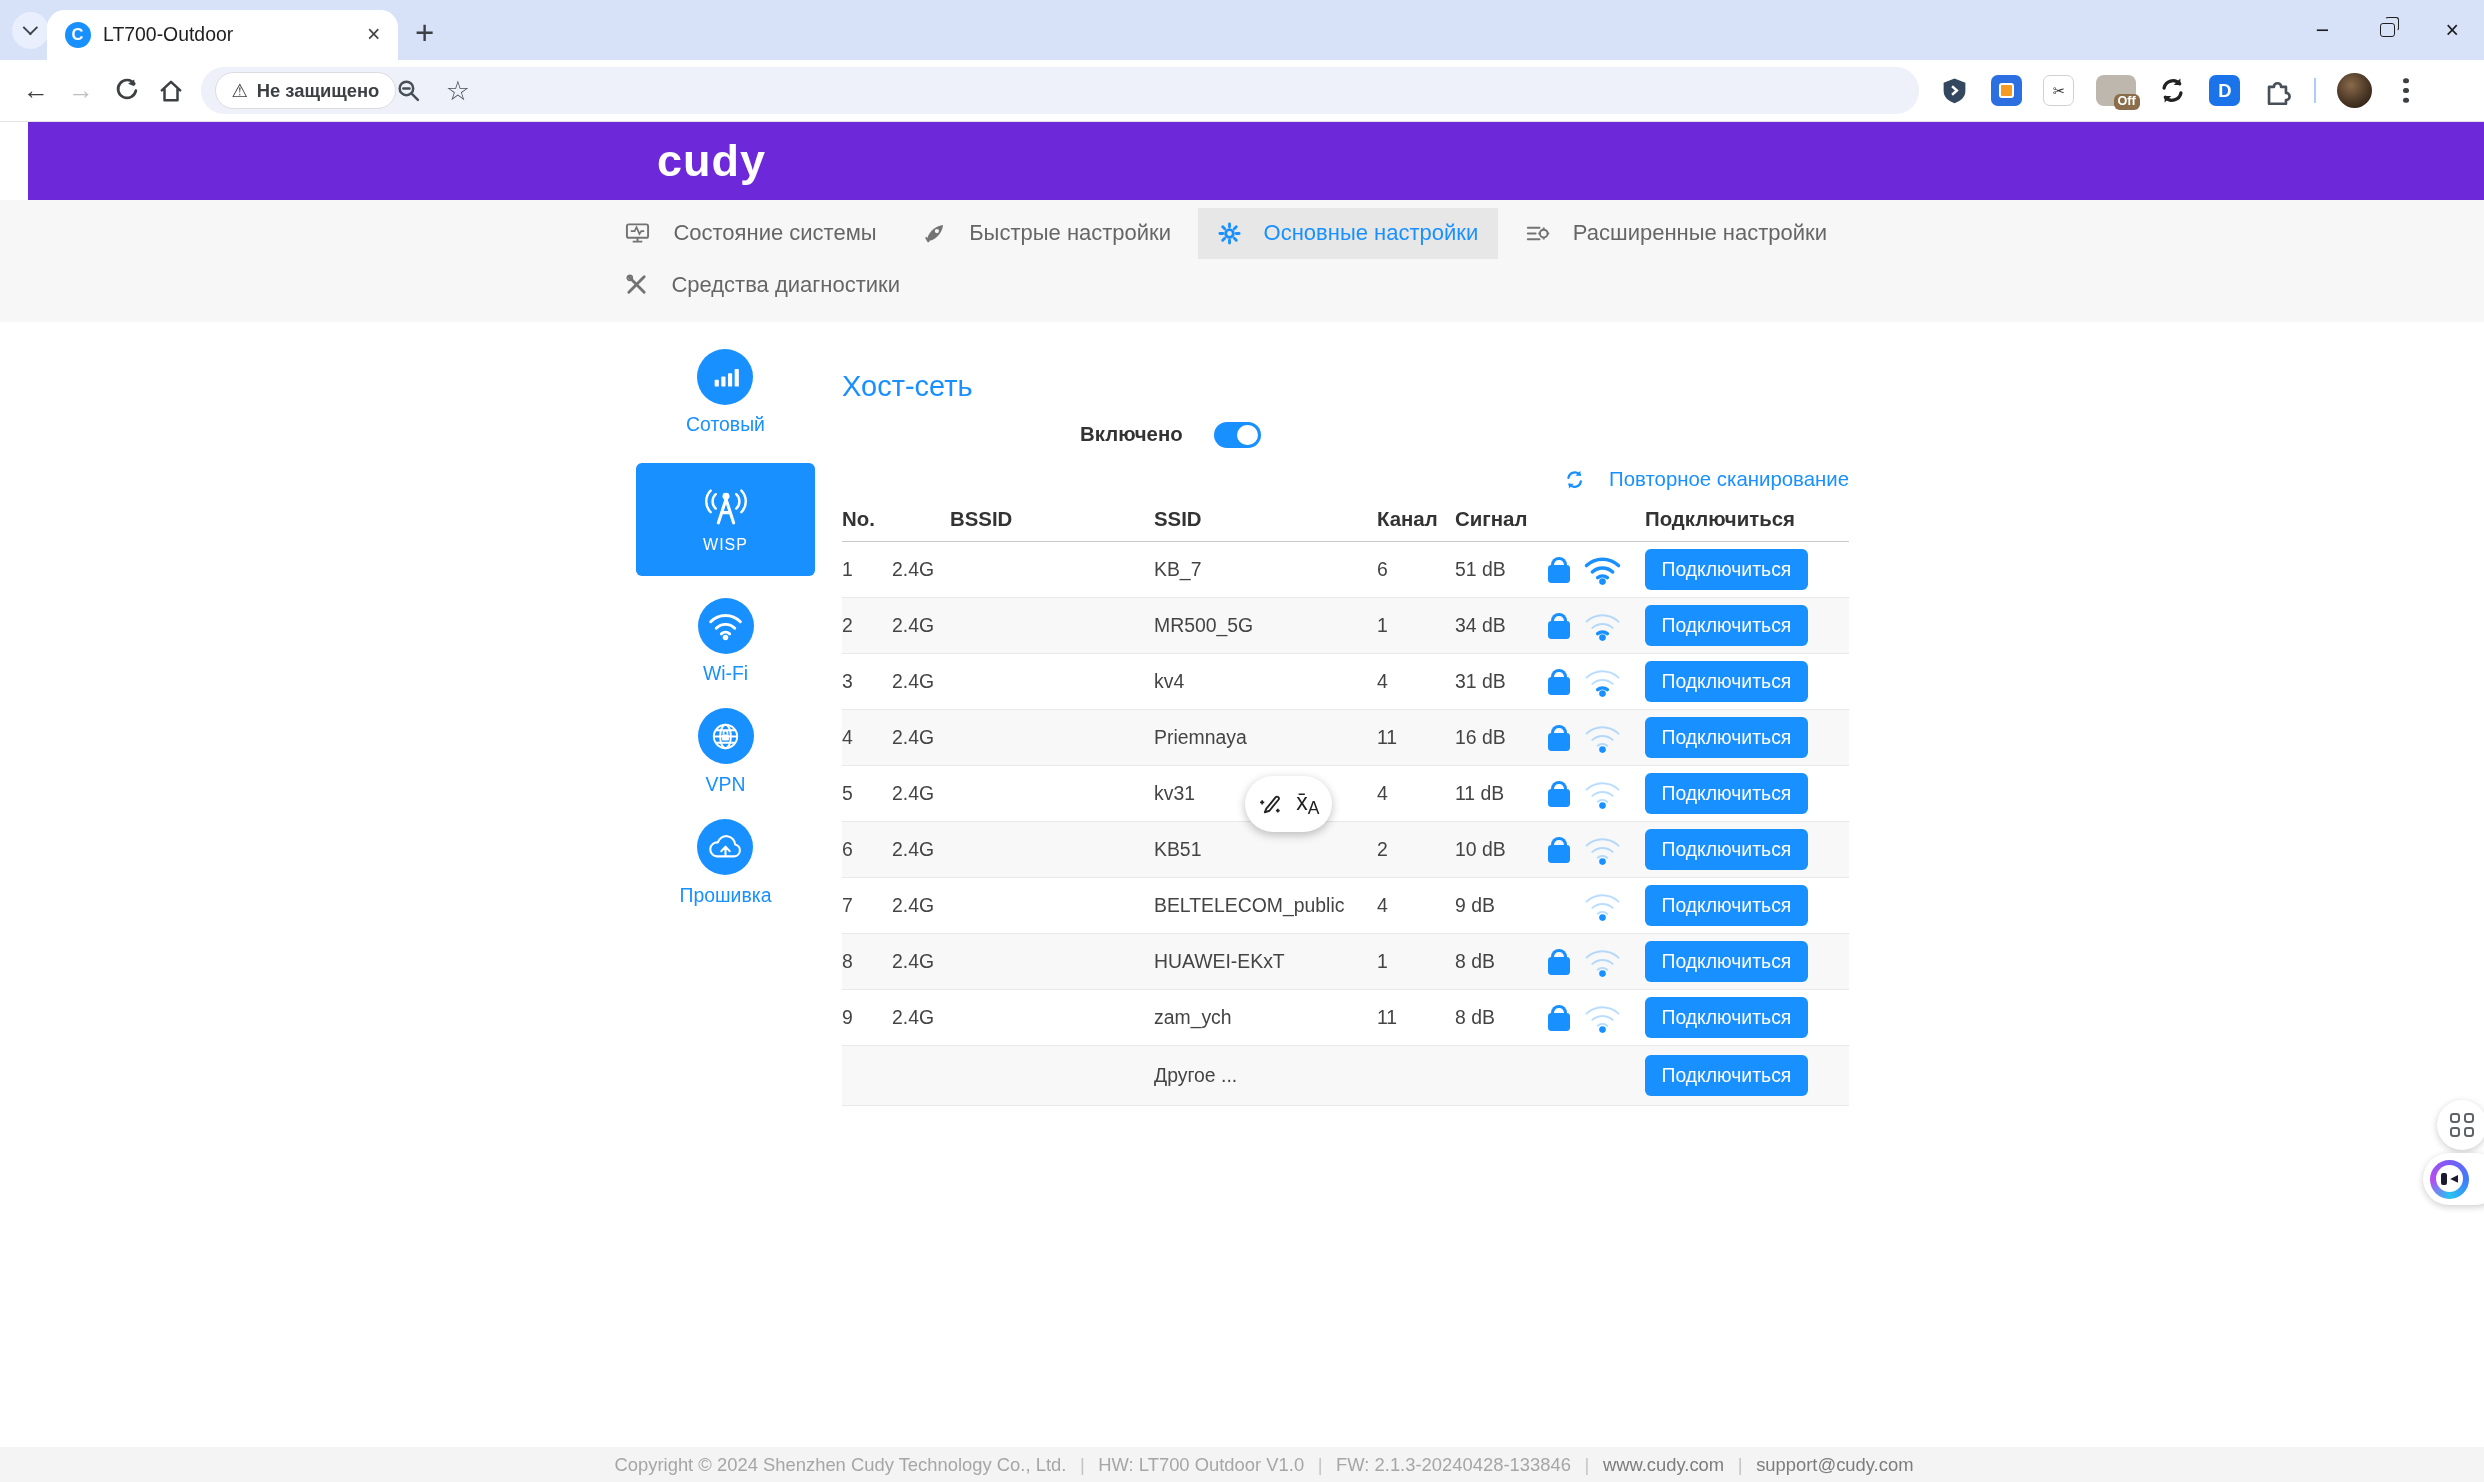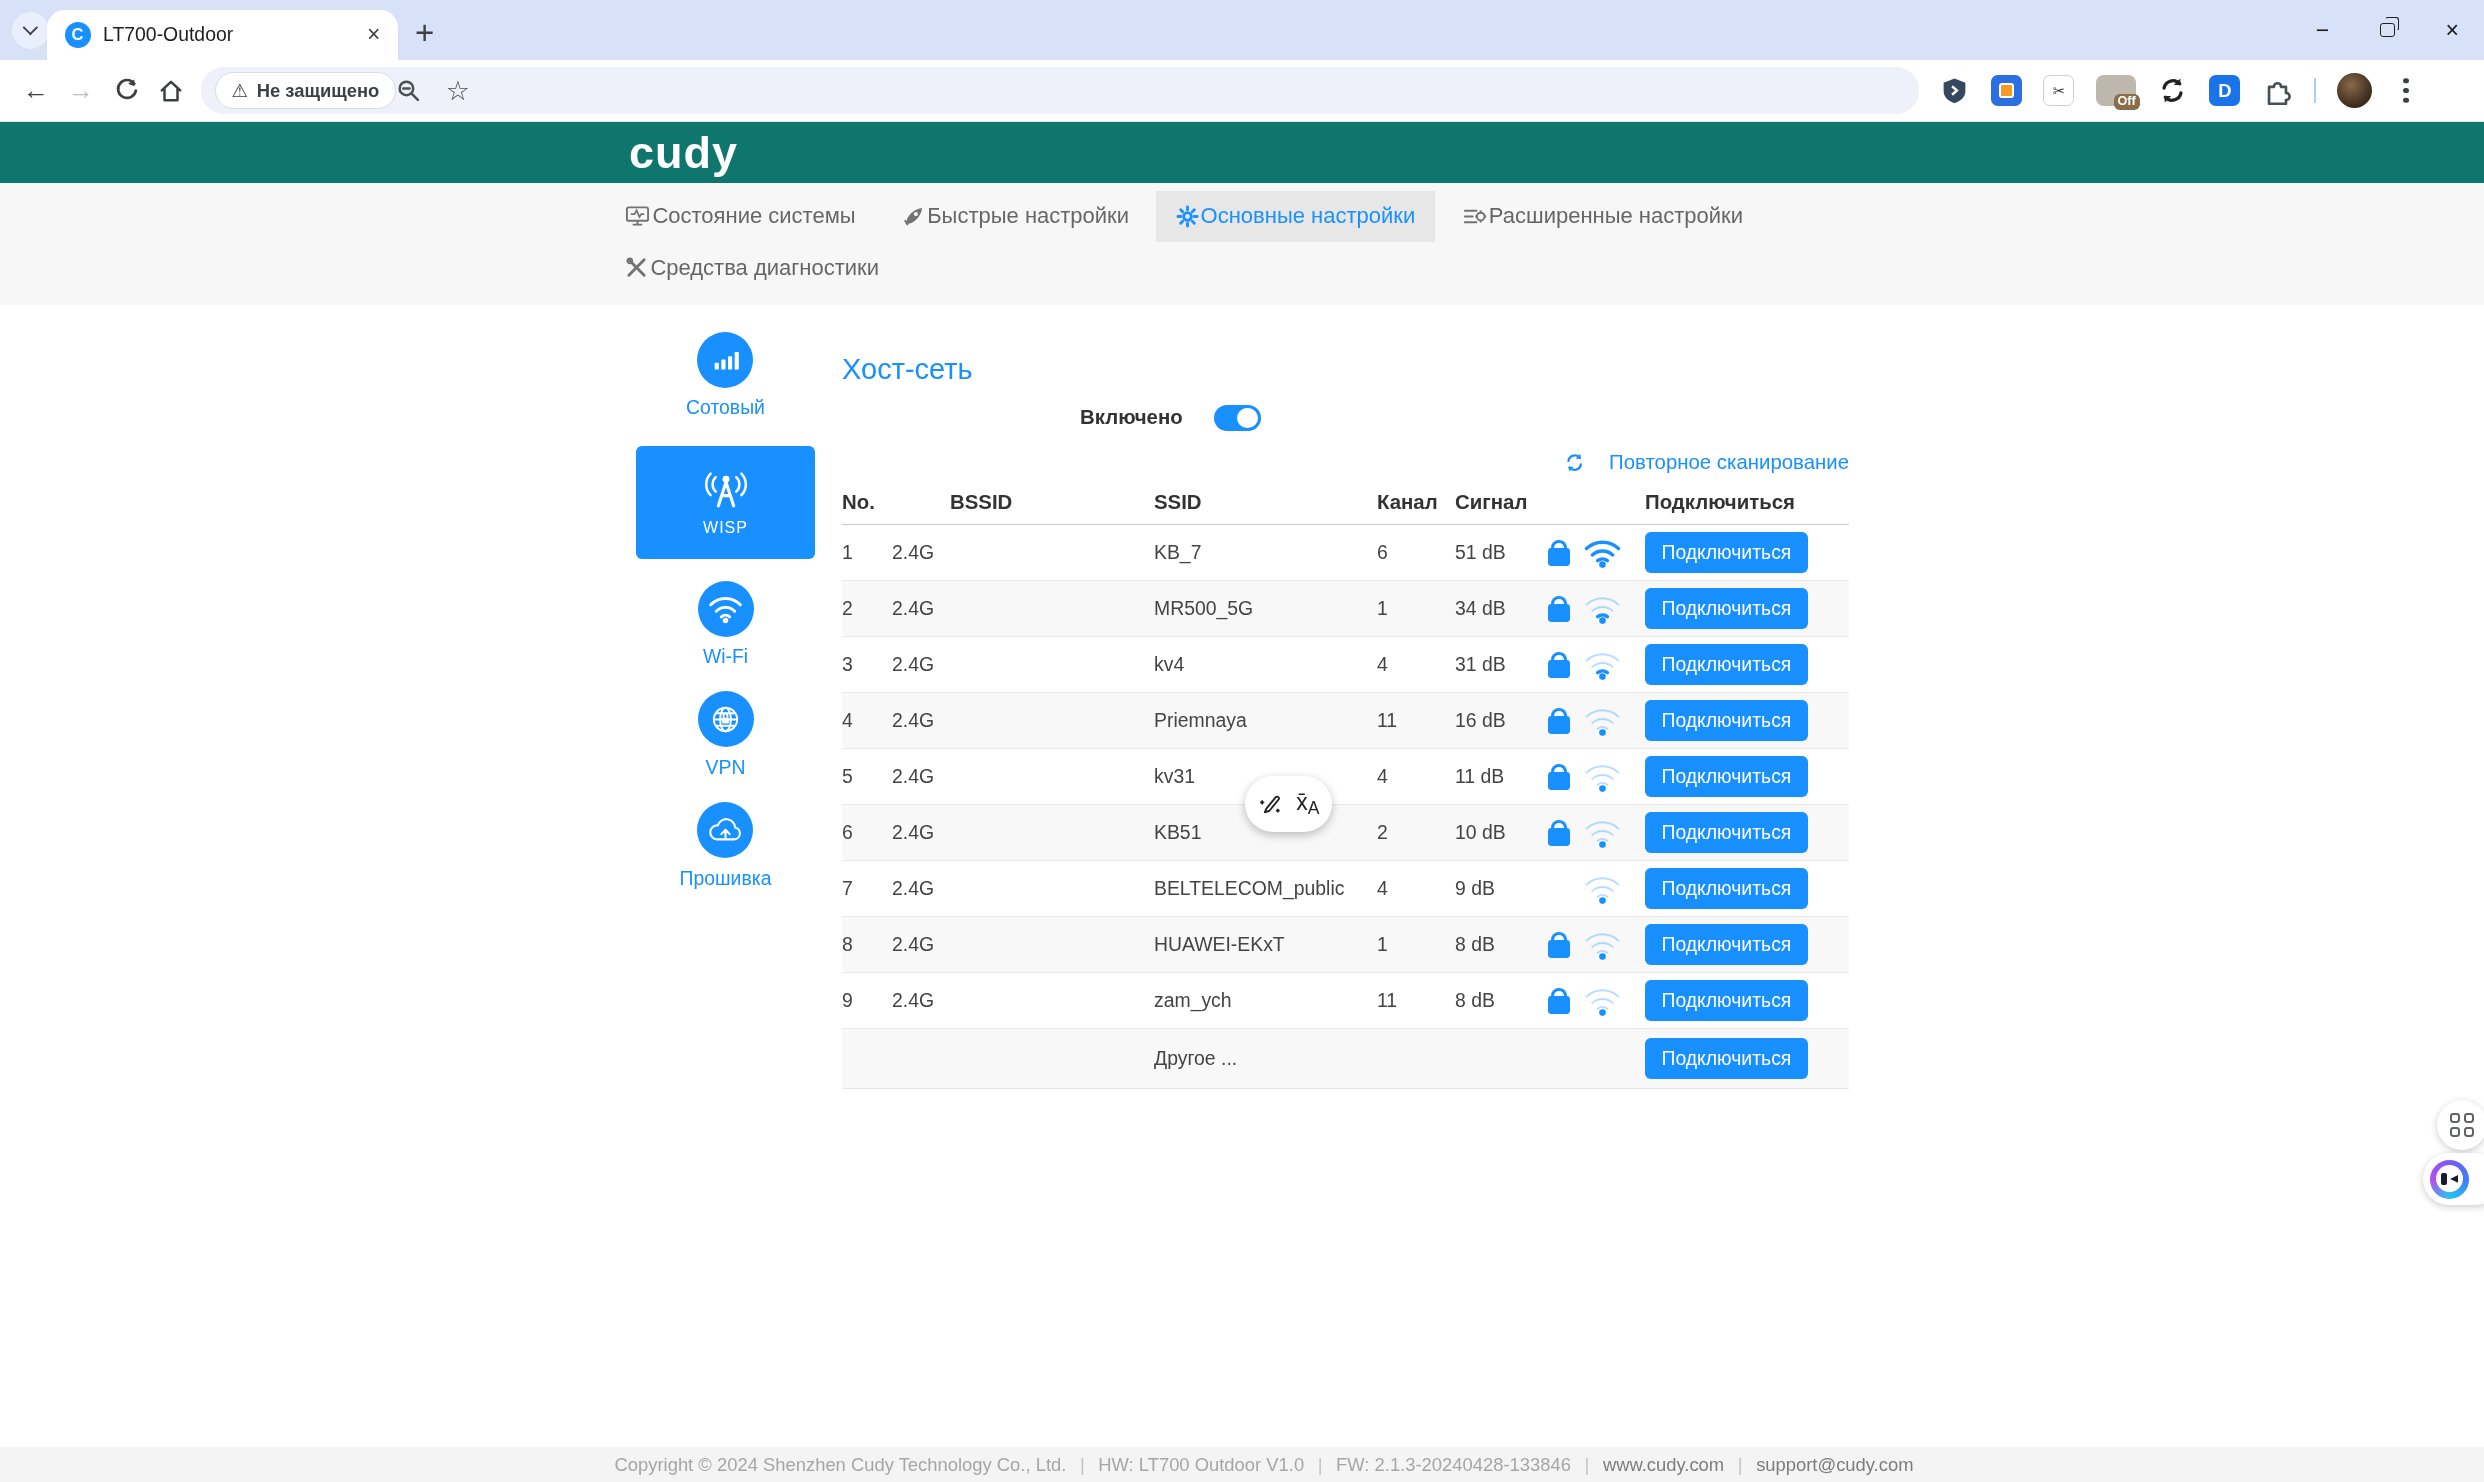--- a/index.html
+++ b/index.html
@@ -49,26 +49,26 @@
   .offbadge{position:absolute;right:-3.9px;bottom:-3.9px;background:#8a6d4b;color:#fff;font-size:12.6px;
     font-weight:bold;border-radius:5.8px;padding:1.9px 3.9px;line-height:1;}
   .ext.did{background:#1a73e8;color:#fff;font-weight:bold;font-size:18.4px;}
   .sep{width:1.9px;height:25px;background:#aecbfa;}
   .avatar{width:35px;height:35px;border-radius:50%;flex:none;
     background:radial-gradient(circle at 40% 35%, #8a6a4a, #4a3726 55%, #241a10 95%);}
   .kebab{width:5.8px;height:5.8px;border-radius:50%;background:#3c4043;
     box-shadow:0 -9.7px 0 #3c4043,0 9.7px 0 #3c4043;margin:0 9.7px;}
 
   
-  .banner{height:61px;background:#0f766e;display:flex;align-items:center;}
+  .banner{height:78px;background:#6d28d9;display:flex;align-items:center;margin-left:28px;}
   .logo{margin-left:629px;color:#fff;font-size:45px;font-weight:bold;letter-spacing:1px;}
 
   .navbar{background:#f7f7f7;padding:7.8px 0 11.6px 606px;}
   .navrow{display:flex;align-items:center;}
-  .nav-item{display:flex;align-items:center;gap:2px;padding:12.6px 19.4px;margin-right:7.8px;
+  .nav-item{display:flex;align-items:center;gap:23px;padding:12.6px 19.4px;margin-right:7.8px;
     font-size:22px;color:#666;white-space:nowrap;cursor:pointer;}
   .nav-item svg{flex:none;}
   .nav-item.active{background:#e7e7e7;color:#1890ff;}
 
   .content{position:relative;background:#fff;height:1126px;}
 
   .sidebar{position:absolute;left:636px;top:27px;width:179px;display:flex;flex-direction:column;align-items:center;}
   .side-circle{width:56px;height:56px;border-radius:50%;background:#1890ff;display:flex;
     align-items:center;justify-content:center;}
   .side-label{margin-top:8.7px;font-size:19.4px;color:#1890ff;text-align:center;}

